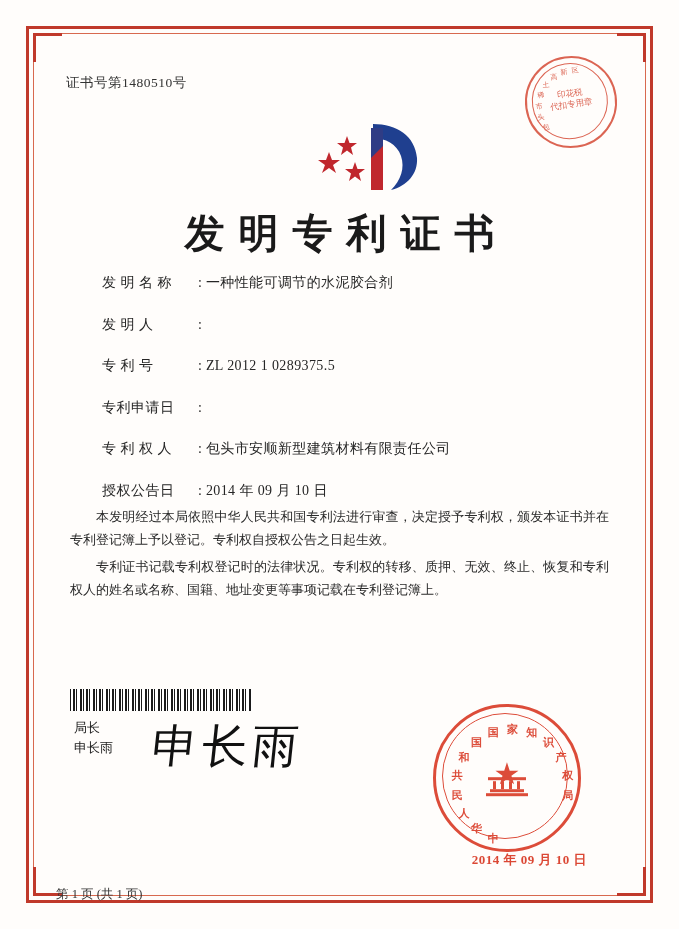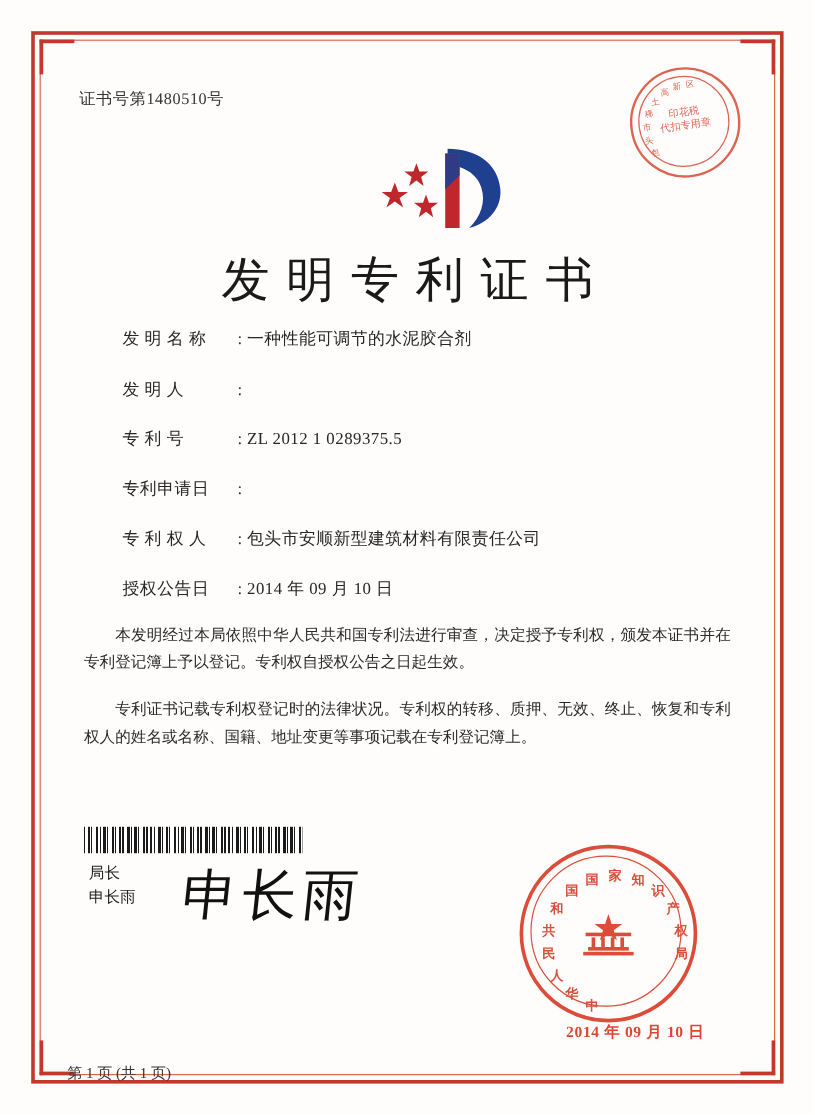--- a/index.html
+++ b/index.html
@@ -110,21 +110,21 @@
     width: 120px; height: 80px;
   }
 
   .title {
     position: absolute;
     left: 0; right: 0; top: 150px;
     text-align: center;
     font-size: 40px;
     letter-spacing: 14px;
     text-indent: 14px;
-    font-weight: normal;
+    font-weight: bold;
     color: #1a1a1a;
     font-family: "Liberation Serif", "DejaVu Serif", serif;
   }
 
   .fields {
     position: absolute;
     left: 14px; top: 218px;
     right: 10px;
   }
   .field {
@@ -153,21 +153,21 @@
   .paragraphs {
     position: absolute;
     left: 14px; top: 445px;
     right: 14px;
     font-size: 13px;
     line-height: 23px;
     color: #2a2a2a;
     text-align: justify;
   }
   .paragraphs p {
-    margin: 16px 0 2px 0;
+    margin: 4px 0 2px 0;
     text-indent: 26px;
   }
 
   
   .barcode {
     position: absolute;
     left: 14px;
     top: 633px;
     width: 182px;
     height: 22px;

